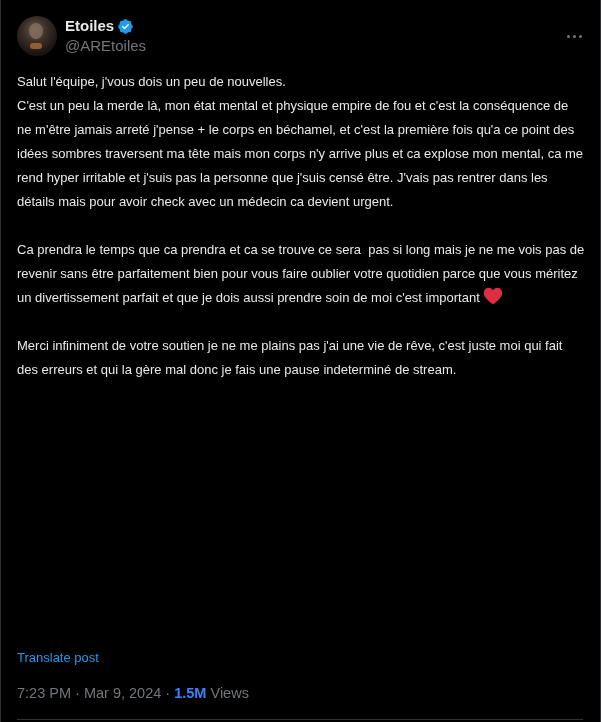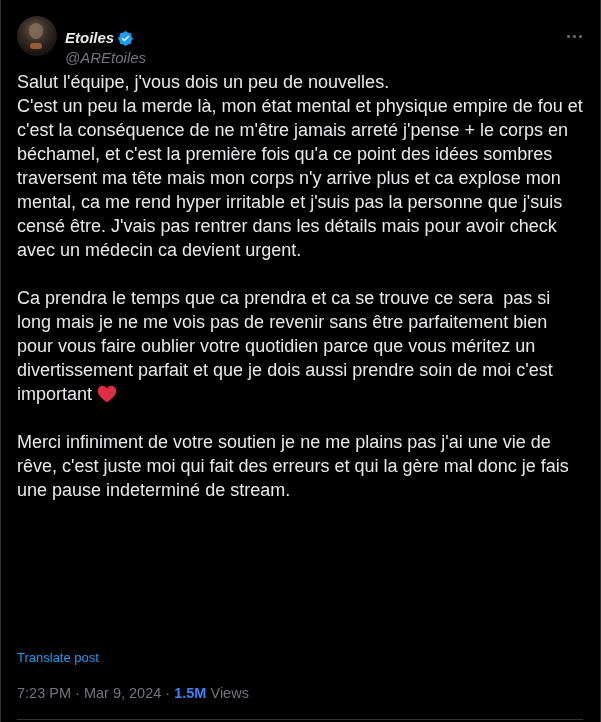--- a/index.html
+++ b/index.html
@@ -5,27 +5,27 @@
   html, body { margin:0; padding:0; }
   body { width:601px; height:722px; background:#000; overflow:hidden; position:relative;
          font-family:"Liberation Sans", "DejaVu Sans", sans-serif; }
   .frame { position:absolute; left:0; top:0; width:599px; height:722px;
            border-left:1px solid #2f3336; border-right:1px solid #2f3336; background:#000; }
   .header { position:absolute; left:16px; top:12px; right:16px; height:46px; }
   .avatar { position:absolute; left:0; top:4px; width:40px; height:40px; border-radius:50%;
             background: radial-gradient(circle at 45% 35%, #6b5a4a 0%, #3a2f28 35%, #1a1512 70%, #0b0a09 100%); overflow:hidden; }
   .avatar .face { position:absolute; left:12px; top:7px; width:14px; height:16px; border-radius:50%; background:#8a7260; opacity:.75; }
   .avatar .hand { position:absolute; left:13px; top:27px; width:12px; height:6px; border-radius:3px; background:#b06a3a; opacity:.8; }
-  .names { position:absolute; left:48px; top:16px;font-style:italic; }
+  .names { position:absolute; left:48px; top:4px; }
   .display-name { color:#e7e9ea; font-weight:bold; font-size:15px; line-height:20px; display:inline-flex; align-items:center; }
   .verified { display:inline-block; margin-left:3px; width:17px; height:17px; }
   .handle { color:#71767b; font-size:15px; line-height:20px; }
   .more { position:absolute; right:0; top:14px; width:20px; height:20px; display:flex; align-items:center; justify-content:center; gap:3px; }
   .more span { width:3px; height:3px; border-radius:50%; background:#71767b; display:block; }
-  .body { position:absolute; left:16px; top:70px; width:568px; color:#e7e9ea; font-size:18px; line-height:24px; }
+  .body { position:absolute; left:16px; top:70px; width:568px; color:#e7e9ea; font-size:13px; line-height:24px; }
   .para { margin:0 0 24px 0; white-space:pre-wrap; }
   .para:last-of-type { margin-bottom:0; }
   .emoji { display:inline-block; vertical-align:-3px; }
   .translate { position:absolute; left:16px; top:650px; color:#1d9bf0; font-size:13px; line-height:16px; cursor:pointer; }
   .meta { position:absolute; left:16px; top:683px; color:#71767b; font-size:14.5px; line-height:20px; }
   .meta b { color:#3b82f6; font-weight:bold; }
   .sep { position:absolute; left:16px; right:17px; top:719px; height:1px; background:#2f3336; }
 </style>
 </head>
 <body>

